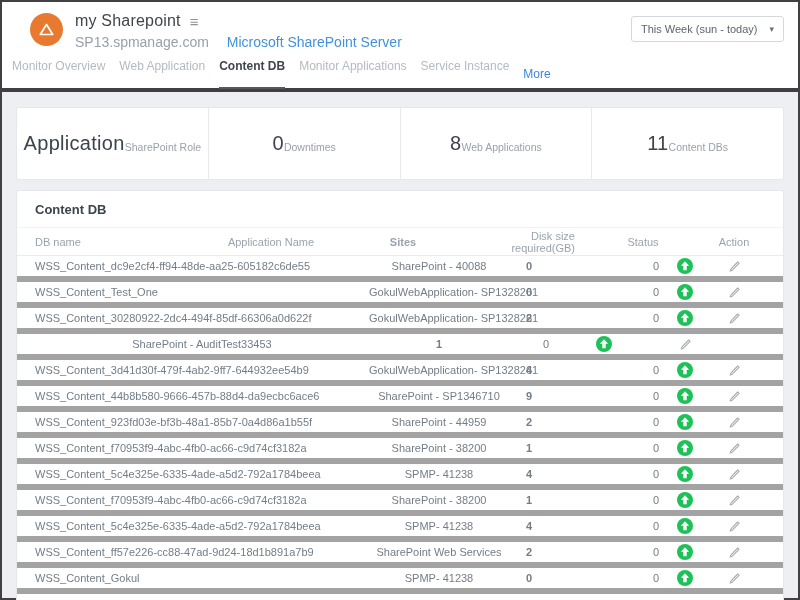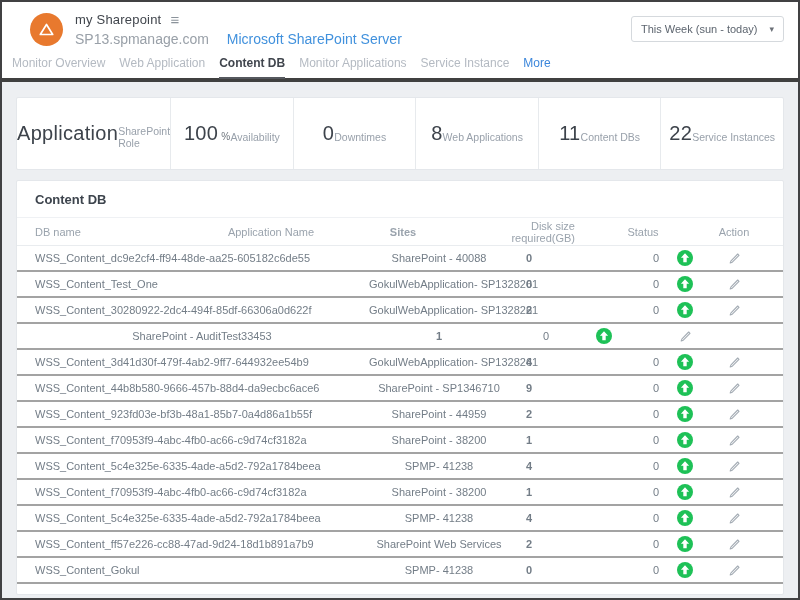--- a/index.html
+++ b/index.html
@@ -22,21 +22,21 @@
     display:flex; justify-content:space-between; align-items:flex-start;
   }
   .brand { display:flex; align-items:flex-start; }
   .logo {
     width:33px; height:33px; border-radius:50%;
     background:#e8792e;
     display:flex; align-items:center; justify-content:center;
     flex:0 0 33px; margin-right:12px; margin-top:1px;
   }
   .title-row { display:flex; align-items:center; }
-  .page-title { font-size:13px; color:#40454c; font-weight:500; letter-spacing:.2px; }
+  .page-title { font-size:16px; color:#40454c; font-weight:500; letter-spacing:.2px; }
   .hamburger { margin-left:9px; color:#8b939b; font-size:15px; line-height:1; cursor:pointer; }
   .sub-row { margin-top:4px; font-size:14px; }
   .host { color:#99a0a8; }
   .type-link { color:#4191dd; text-decoration:none; margin-left:14px; }
   .period-select {
     margin-top:4px;
     border:1px solid #d5d9dd; border-radius:3px; background:#fff;
     height:26px; min-width:138px;
     display:flex; align-items:center; justify-content:space-between;
     padding:0 9px; font-size:11px; color:#5d656f; cursor:pointer;margin-left:7px;
@@ -49,21 +49,21 @@
     border-bottom:4px solid #404040;
     display:flex; gap:14px;
   }
   .tab {
     font-size:12px; color:#b4bac2; padding-bottom:7px; cursor:pointer; white-space:nowrap;
   }
   .tab.active {
     color:#41464e; font-weight:700;
     border-bottom:2px solid #55585e; margin-bottom:-1px;
   }
-  .tab.accent { color:#3b86db; }
+  .tab.accent { color:#3b86db;margin-top:8px; }
   
   main { padding:15px 14px 0 14px; }
   .card {
     background:#fff; border:1px solid #e4e7eb; border-radius:2px;
   }
   .stats-card { display:flex; height:73px; margin-bottom:10px; }
   .stat {
     flex:1; display:flex; flex-direction:row; align-items:center; justify-content:center;
     position:relative;
   }
@@ -84,21 +84,21 @@
     align-items:center;
     padding:0 26px 0 18px;
   }
   .thead-row {
     height:28px; font-size:11px; color:#9aa3ad;
     border-bottom:1px solid #e9ecef;
     gap:42px;
   }
   .trow {
     height:26px; font-size:11px; color:#737d87;
-    border-bottom:2px solid #a3a3a3;
+    border-bottom:6px solid #a3a3a3;
   }
   .col-db { text-align:left; overflow:hidden; white-space:nowrap; }
   .col-app { text-align:center; white-space:nowrap; }
   .col-sites { text-align:center;font-weight:bold; }
   .col-disk { text-align:right; }
   .col-status { text-align:center; }
   .col-action { text-align:center; }
   .icon-btn { display:inline-flex; align-items:center; justify-content:center; cursor:pointer; vertical-align:middle; }
 </style>
 </head>
@@ -139,38 +139,30 @@
       <span class="tab accent">More</span>
     </nav>
 
   <main>
     <section class="card stats-card">
         <div class="stat">
           <div class="val">Application</div>
           <div class="lbl">SharePoint Role</div>
         </div>
         <div class="stat">
-          <div class="val">100<span class="suffix">%</span></div>
-          <div class="lbl">Availability</div>
-        </div>
-        <div class="stat">
           <div class="val">0</div>
           <div class="lbl">Downtimes</div>
         </div>
         <div class="stat">
           <div class="val">8</div>
           <div class="lbl">Web Applications</div>
         </div>
         <div class="stat">
           <div class="val">11</div>
           <div class="lbl">Content DBs</div>
-        </div>
-        <div class="stat">
-          <div class="val">22</div>
-          <div class="lbl">Service Instances</div>
         </div>
       </section>
 
     <section class="card table-card">
       <div class="section-title">Content DB</div>
       <div class="thead-row">
           <span class="col-db">DB name</span>
           <span class="col-app">Application Name</span>
           <span class="col-sites">Sites</span>
           <span class="col-disk">Disk size required(GB)</span>

